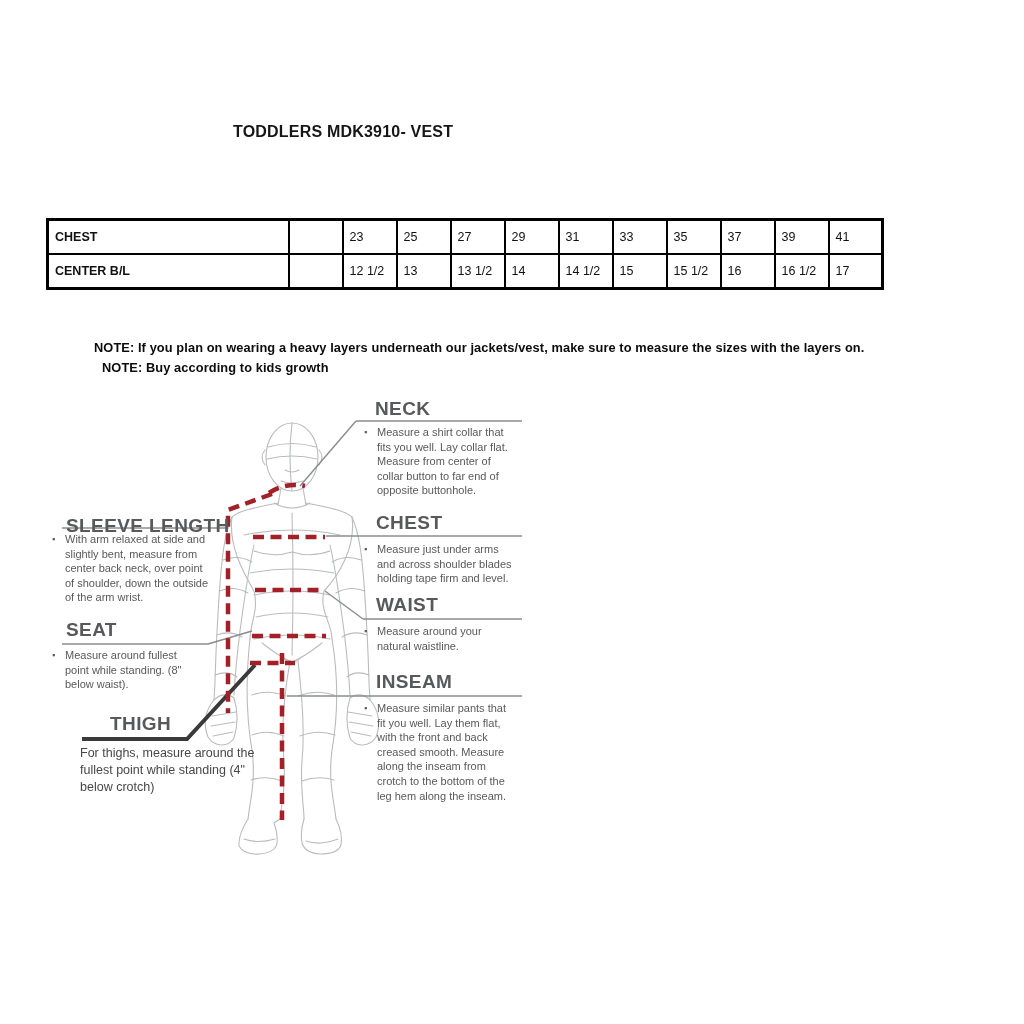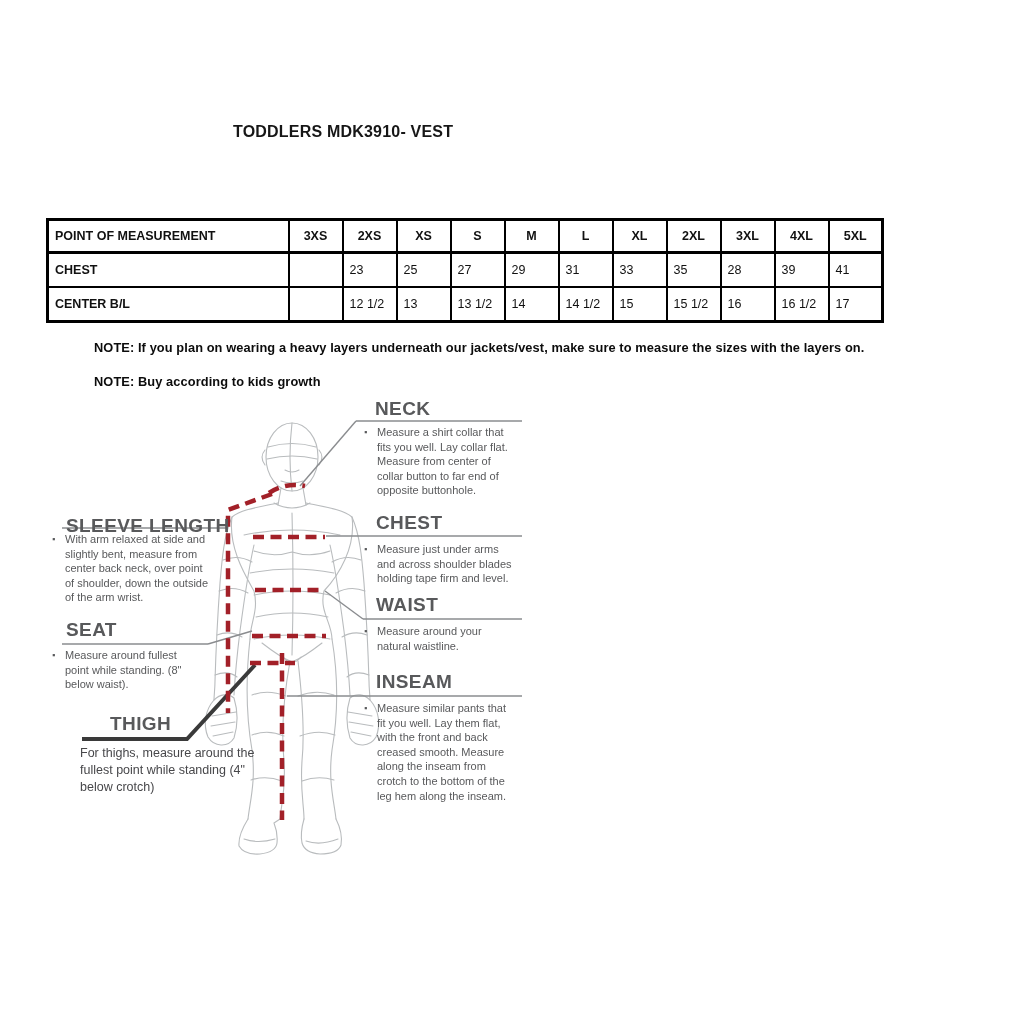--- a/index.html
+++ b/index.html
@@ -27,21 +27,21 @@
   .size-chart td { text-align:left; font-weight:normal; height:32px; }
   .size-chart td.rowlabel { font-weight:bold; }
   .size-chart col.c-label { width:241px; }
   .size-chart col.c-size { width:54px; }
   
   .note {
     position:absolute; left:46px; font-size:12.8px; font-weight:bold; color:#0c0c0c;
     white-space:nowrap; letter-spacing:0.1px;padding-left:48px;
   }
   .note.n1 { top:340px; }
-  .note.n2 { top:374px; }
+  .note.n2 { top:360px;margin-left:8px; }
   
   .diagram { position:absolute; left:48px; top:395px; width:482px; height:460px; }
   .diagram svg { position:absolute; left:0; top:0; }
   .mlabel {
     position:absolute; font-size:19px; font-weight:bold; color:#58595b;
     letter-spacing:0.4px; white-space:nowrap;
   }
   .mdesc {
     position:absolute; font-size:11px; line-height:14.6px; color:#58595b;
     letter-spacing:0px;
@@ -65,45 +65,31 @@
       <col class="c-size">
       <col class="c-size">
       <col class="c-size">
       <col class="c-size">
       <col class="c-size">
       <col class="c-size">
       <col class="c-size">
       <col class="c-size">
   </colgroup>
   <tbody>
-      <tr>
-    <th class="pom">POINT OF MEASUREMENT</th>
-    <th>3XS</th>
-    <th>2XS</th>
-    <th>XS</th>
-    <th>S</th>
-    <th>M</th>
-    <th>L</th>
-    <th>XL</th>
-    <th>2XL</th>
-    <th>3XL</th>
-    <th>4XL</th>
-    <th>5XL</th>
-  </tr>
   <tr>
     <td class="rowlabel">CHEST</td>
     <td></td>
     <td>23</td>
     <td>25</td>
     <td>27</td>
     <td>29</td>
     <td>31</td>
     <td>33</td>
     <td>35</td>
-    <td>28</td>
+    <td>37</td>
     <td>39</td>
     <td>41</td>
   </tr>
   <tr>
     <td class="rowlabel">CENTER B/L</td>
     <td></td>
     <td>12 1/2</td>
     <td>13</td>
     <td>13 1/2</td>
     <td>14</td>

